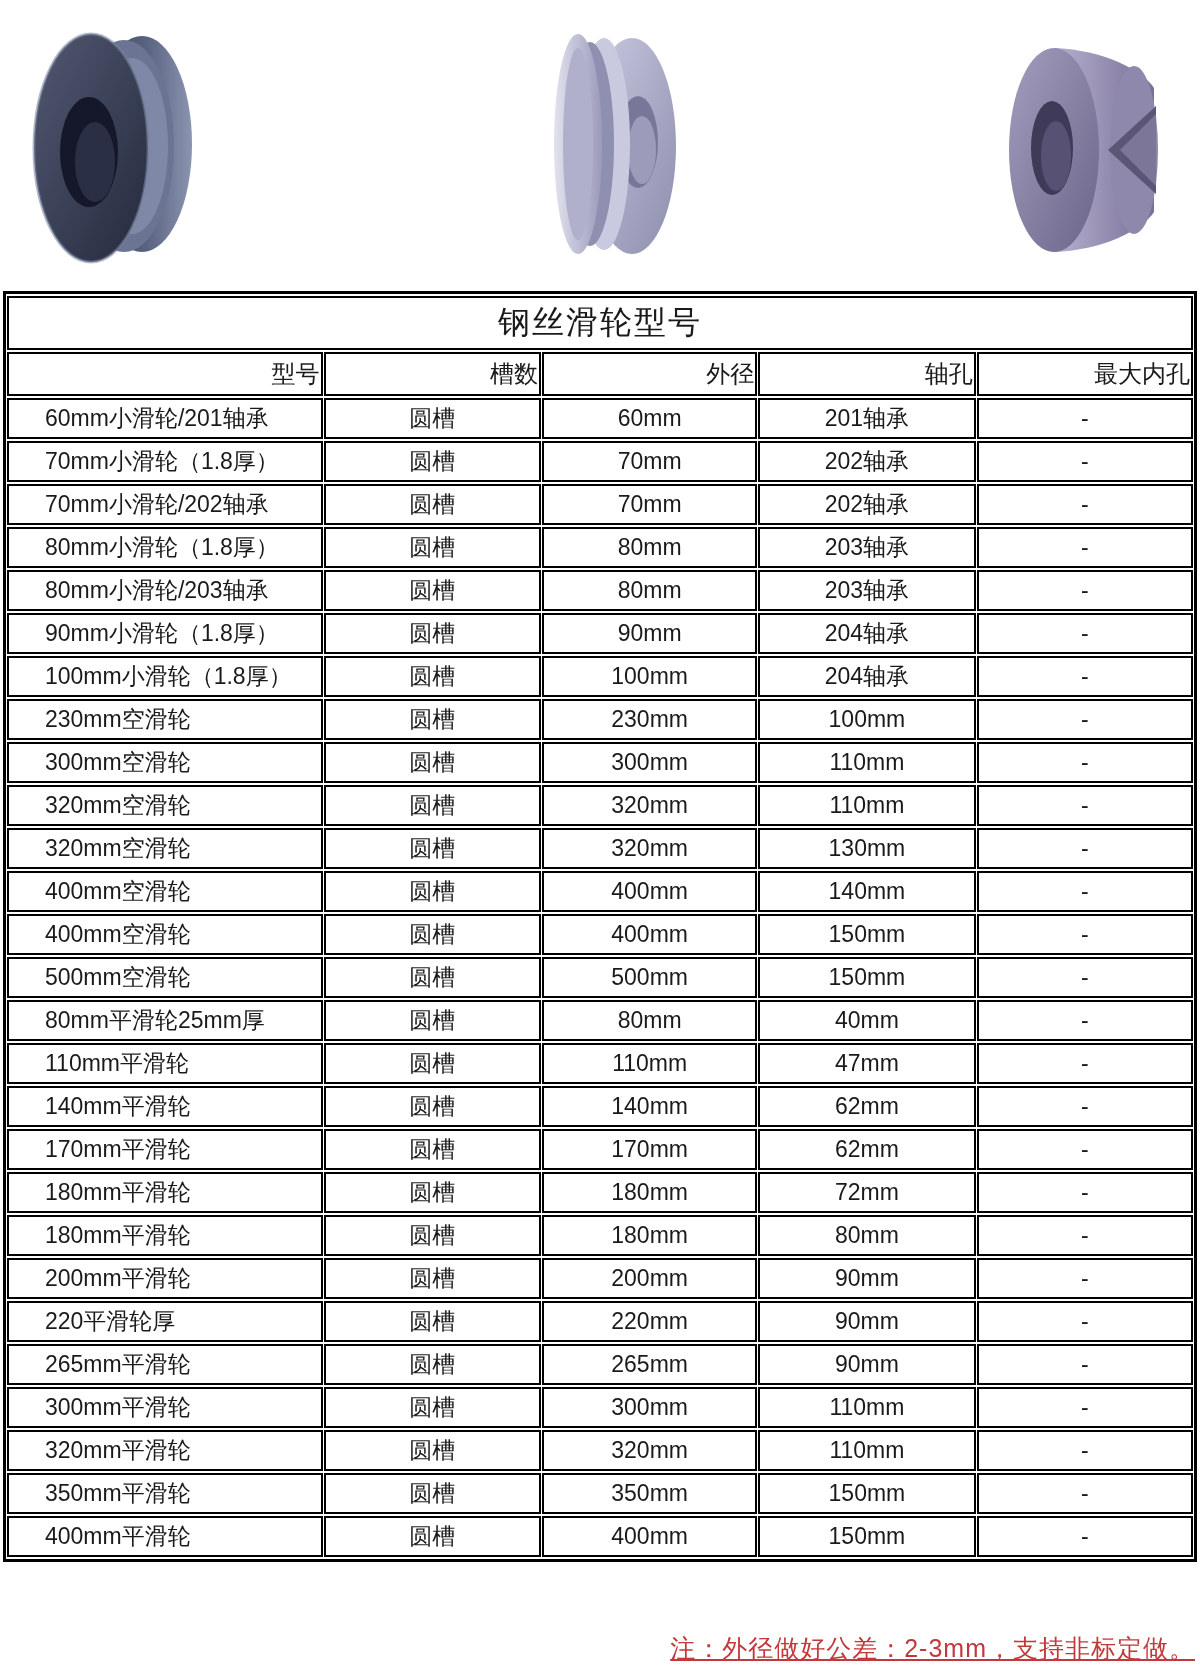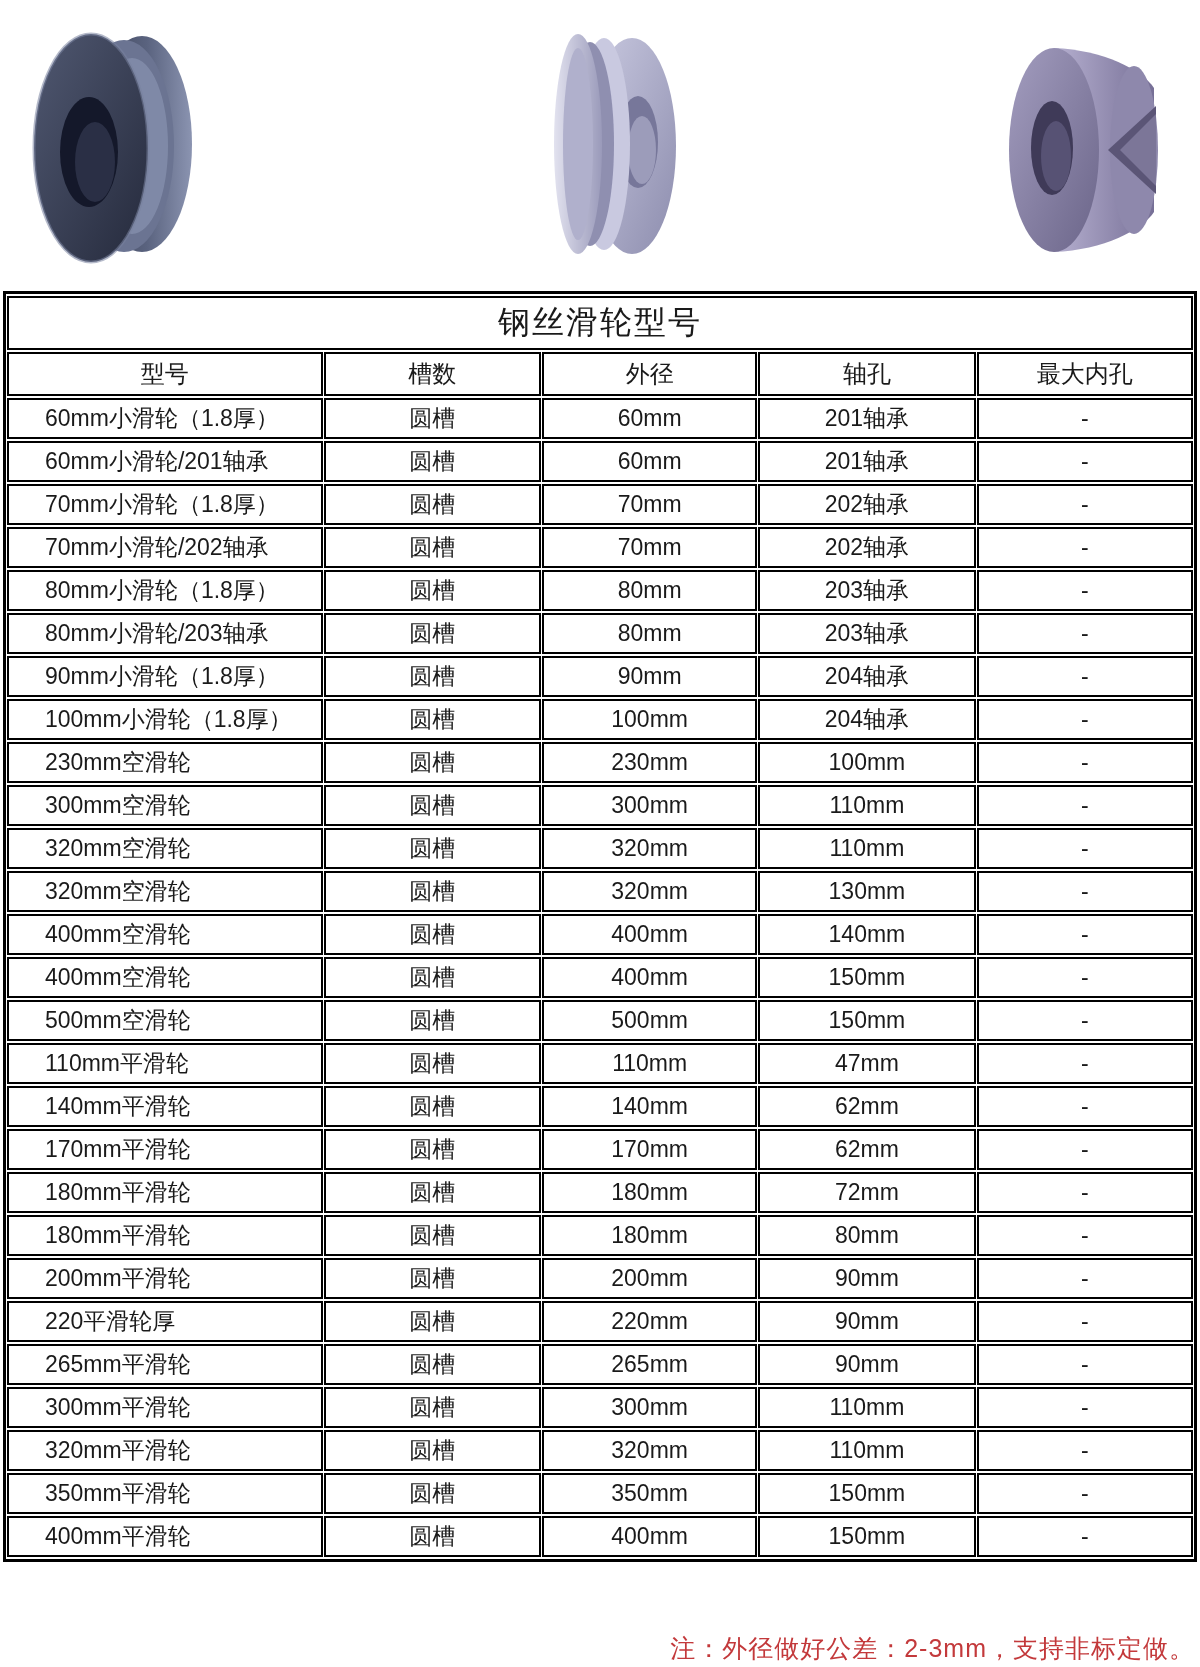--- a/index.html
+++ b/index.html
@@ -27,29 +27,29 @@
   table.spec col.c5{width:18.3%;}
   table.spec td,table.spec th{
     border:2px solid #000;background:#fff;
     text-align:center;vertical-align:middle;
     font-weight:normal;overflow:hidden;white-space:nowrap;
   }
   td.title{
     background:var(--title-bg,#b9b7b8);
     height:48px;font-size:32px;font-weight:bold;letter-spacing:2px;
   }
-  tr.cols th{height:38px;font-size:24px;}
+  tr.cols th{height:38px;font-size:24px;text-align:right;}
   tbody td{height:35px;font-size:23px;}
   tbody td.model{text-align:left;padding-left:36px;}
 
   
   .note{
     position:absolute;right:5px;top:1632px;
     color:var(--note-red,#c3393b);
-    font-size:25px;letter-spacing:1px;white-space:nowrap;
+    font-size:25px;letter-spacing:1px;white-space:nowrap;text-decoration:underline;
   }
 </style>
 </head>
 <body style="--title-bg: #b9b7b8; --note-red: #c3393b;">
 
 <div class="photo" id="photo1">
   <svg width="170" height="240" viewBox="0 0 170 240">
     <defs>
       <linearGradient id="p1body" x1="0" y1="0" x2="1" y2="0">
         <stop offset="0" stop-color="#3c4258"></stop>
@@ -130,34 +130,27 @@
     <tr class="cols" id="col-head">
         <th>型号</th>
         <th>槽数</th>
         <th>外径</th>
         <th>轴孔</th>
         <th>最大内孔</th>
       </tr>
   </thead>
   <tbody id="tbody">
       <tr>
-        <td class="model">60mm小滑轮（1.8厚）</td>
+        <td class="model">60mm小滑轮/201轴承</td>
         <td>圆槽</td>
         <td>60mm</td>
         <td>201轴承</td>
         <td>-</td>
       </tr>
       <tr>
-        <td class="model">60mm小滑轮/201轴承</td>
-        <td>圆槽</td>
-        <td>60mm</td>
-        <td>201轴承</td>
-        <td>-</td>
-      </tr>
-      <tr>
         <td class="model">70mm小滑轮（1.8厚）</td>
         <td>圆槽</td>
         <td>70mm</td>
         <td>202轴承</td>
         <td>-</td>
       </tr>
       <tr>
         <td class="model">70mm小滑轮/202轴承</td>
         <td>圆槽</td>
         <td>70mm</td>
@@ -235,20 +228,27 @@
         <td>-</td>
       </tr>
       <tr>
         <td class="model">500mm空滑轮</td>
         <td>圆槽</td>
         <td>500mm</td>
         <td>150mm</td>
         <td>-</td>
       </tr>
       <tr>
+        <td class="model">80mm平滑轮25mm厚</td>
+        <td>圆槽</td>
+        <td>80mm</td>
+        <td>40mm</td>
+        <td>-</td>
+      </tr>
+      <tr>
         <td class="model">110mm平滑轮</td>
         <td>圆槽</td>
         <td>110mm</td>
         <td>47mm</td>
         <td>-</td>
       </tr>
       <tr>
         <td class="model">140mm平滑轮</td>
         <td>圆槽</td>
         <td>140mm</td>

